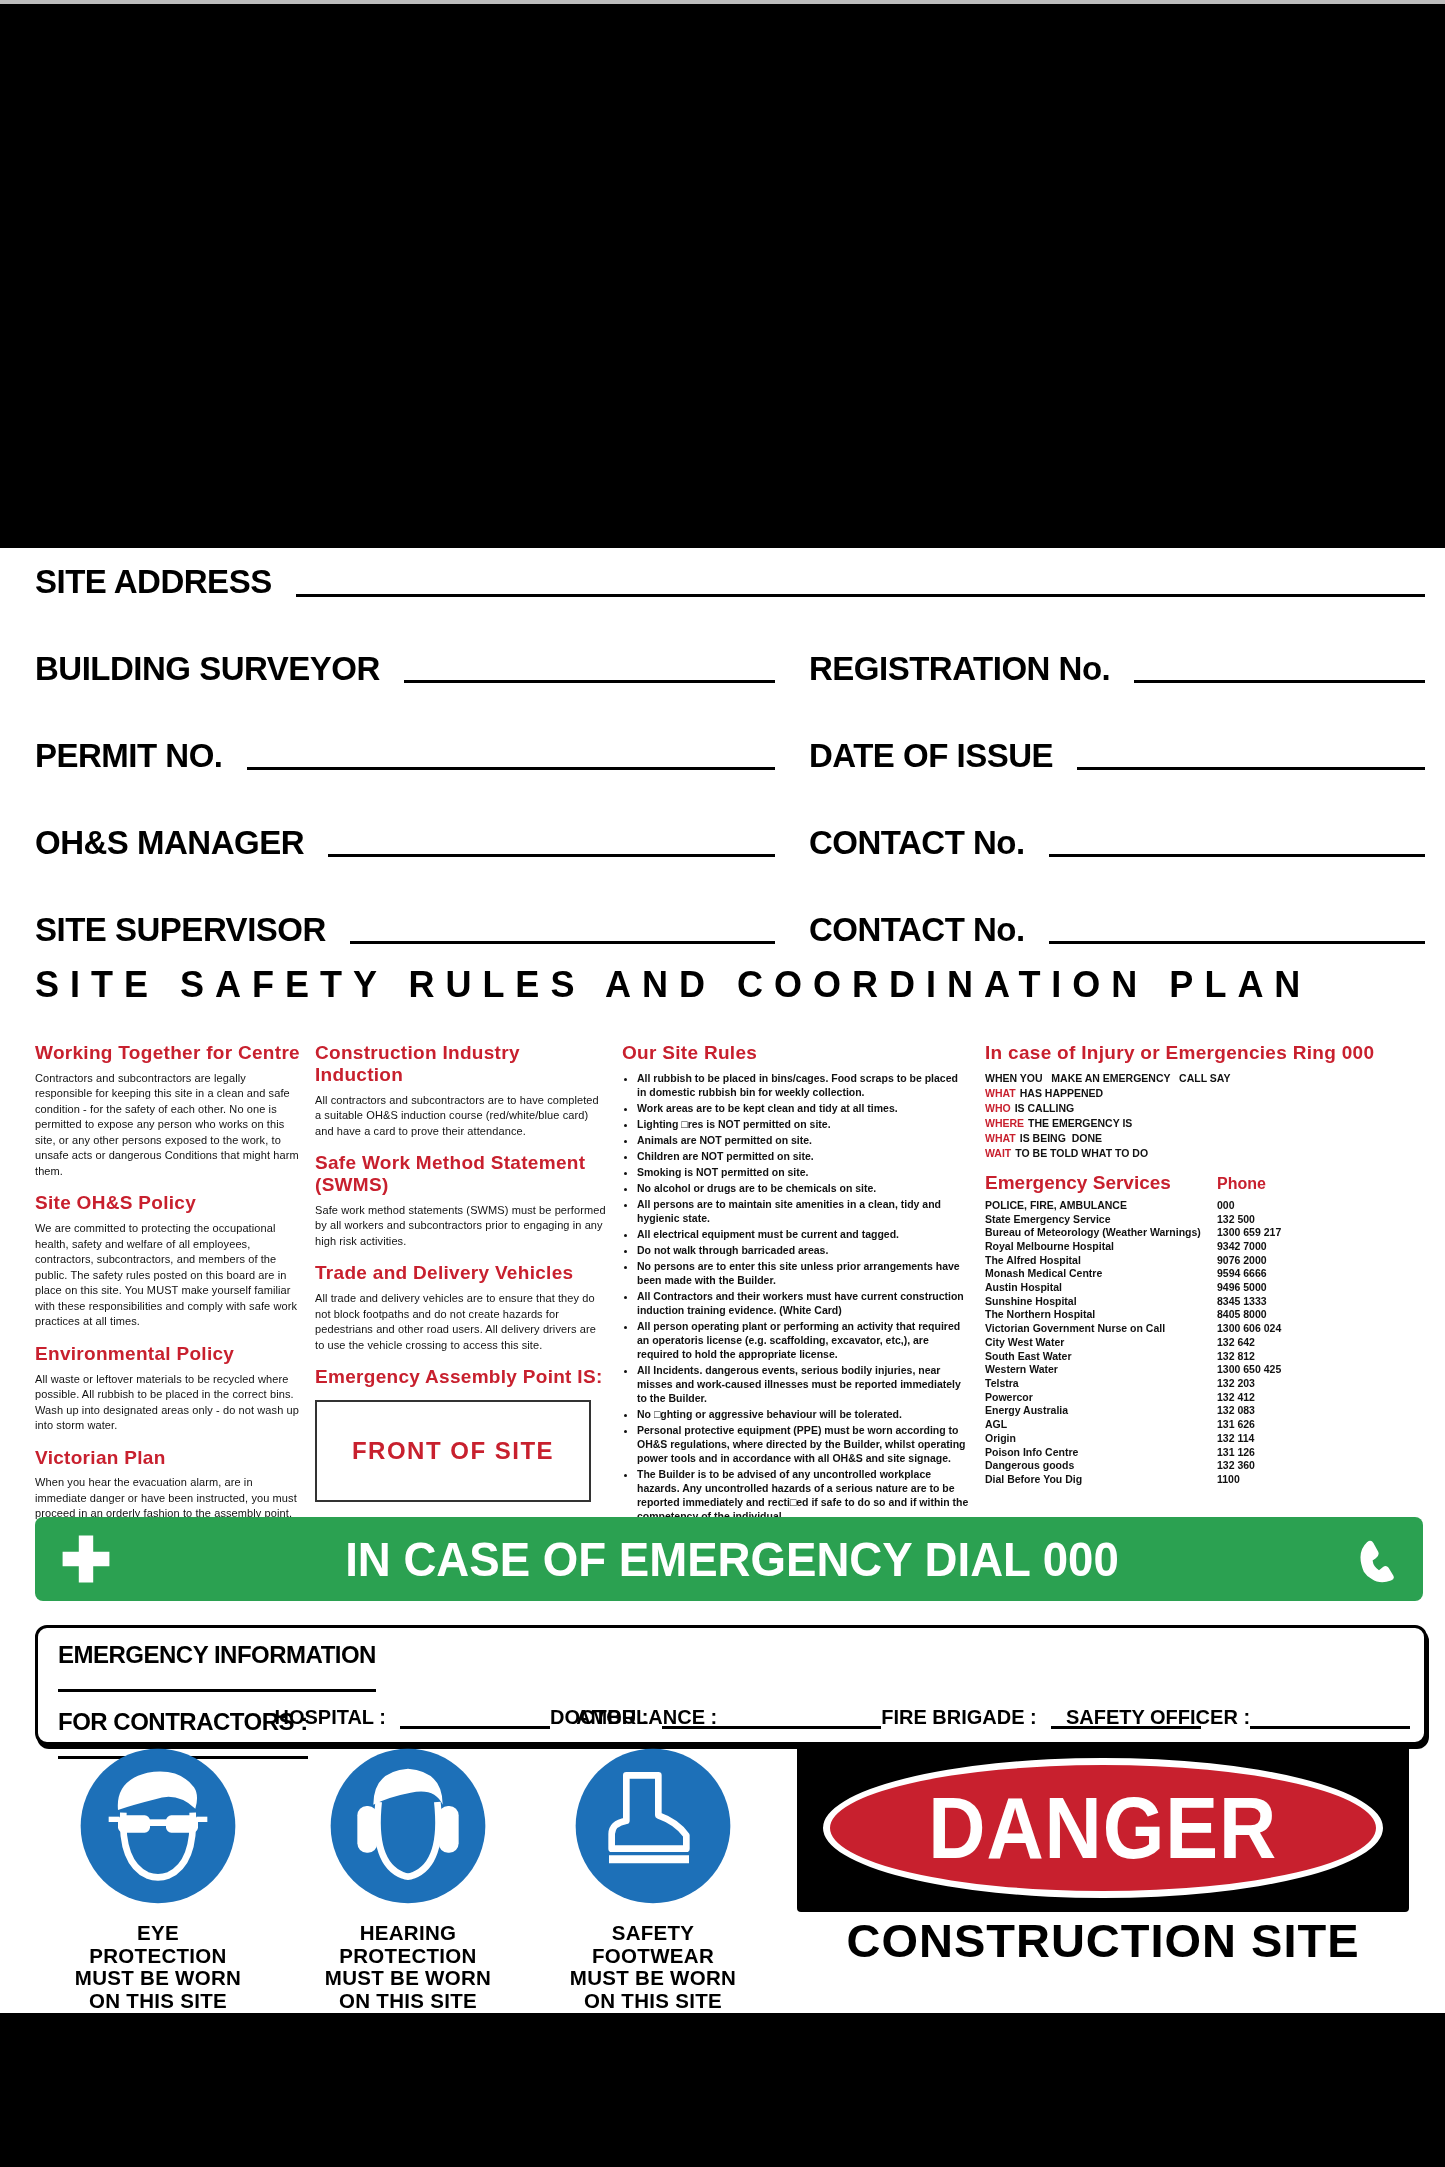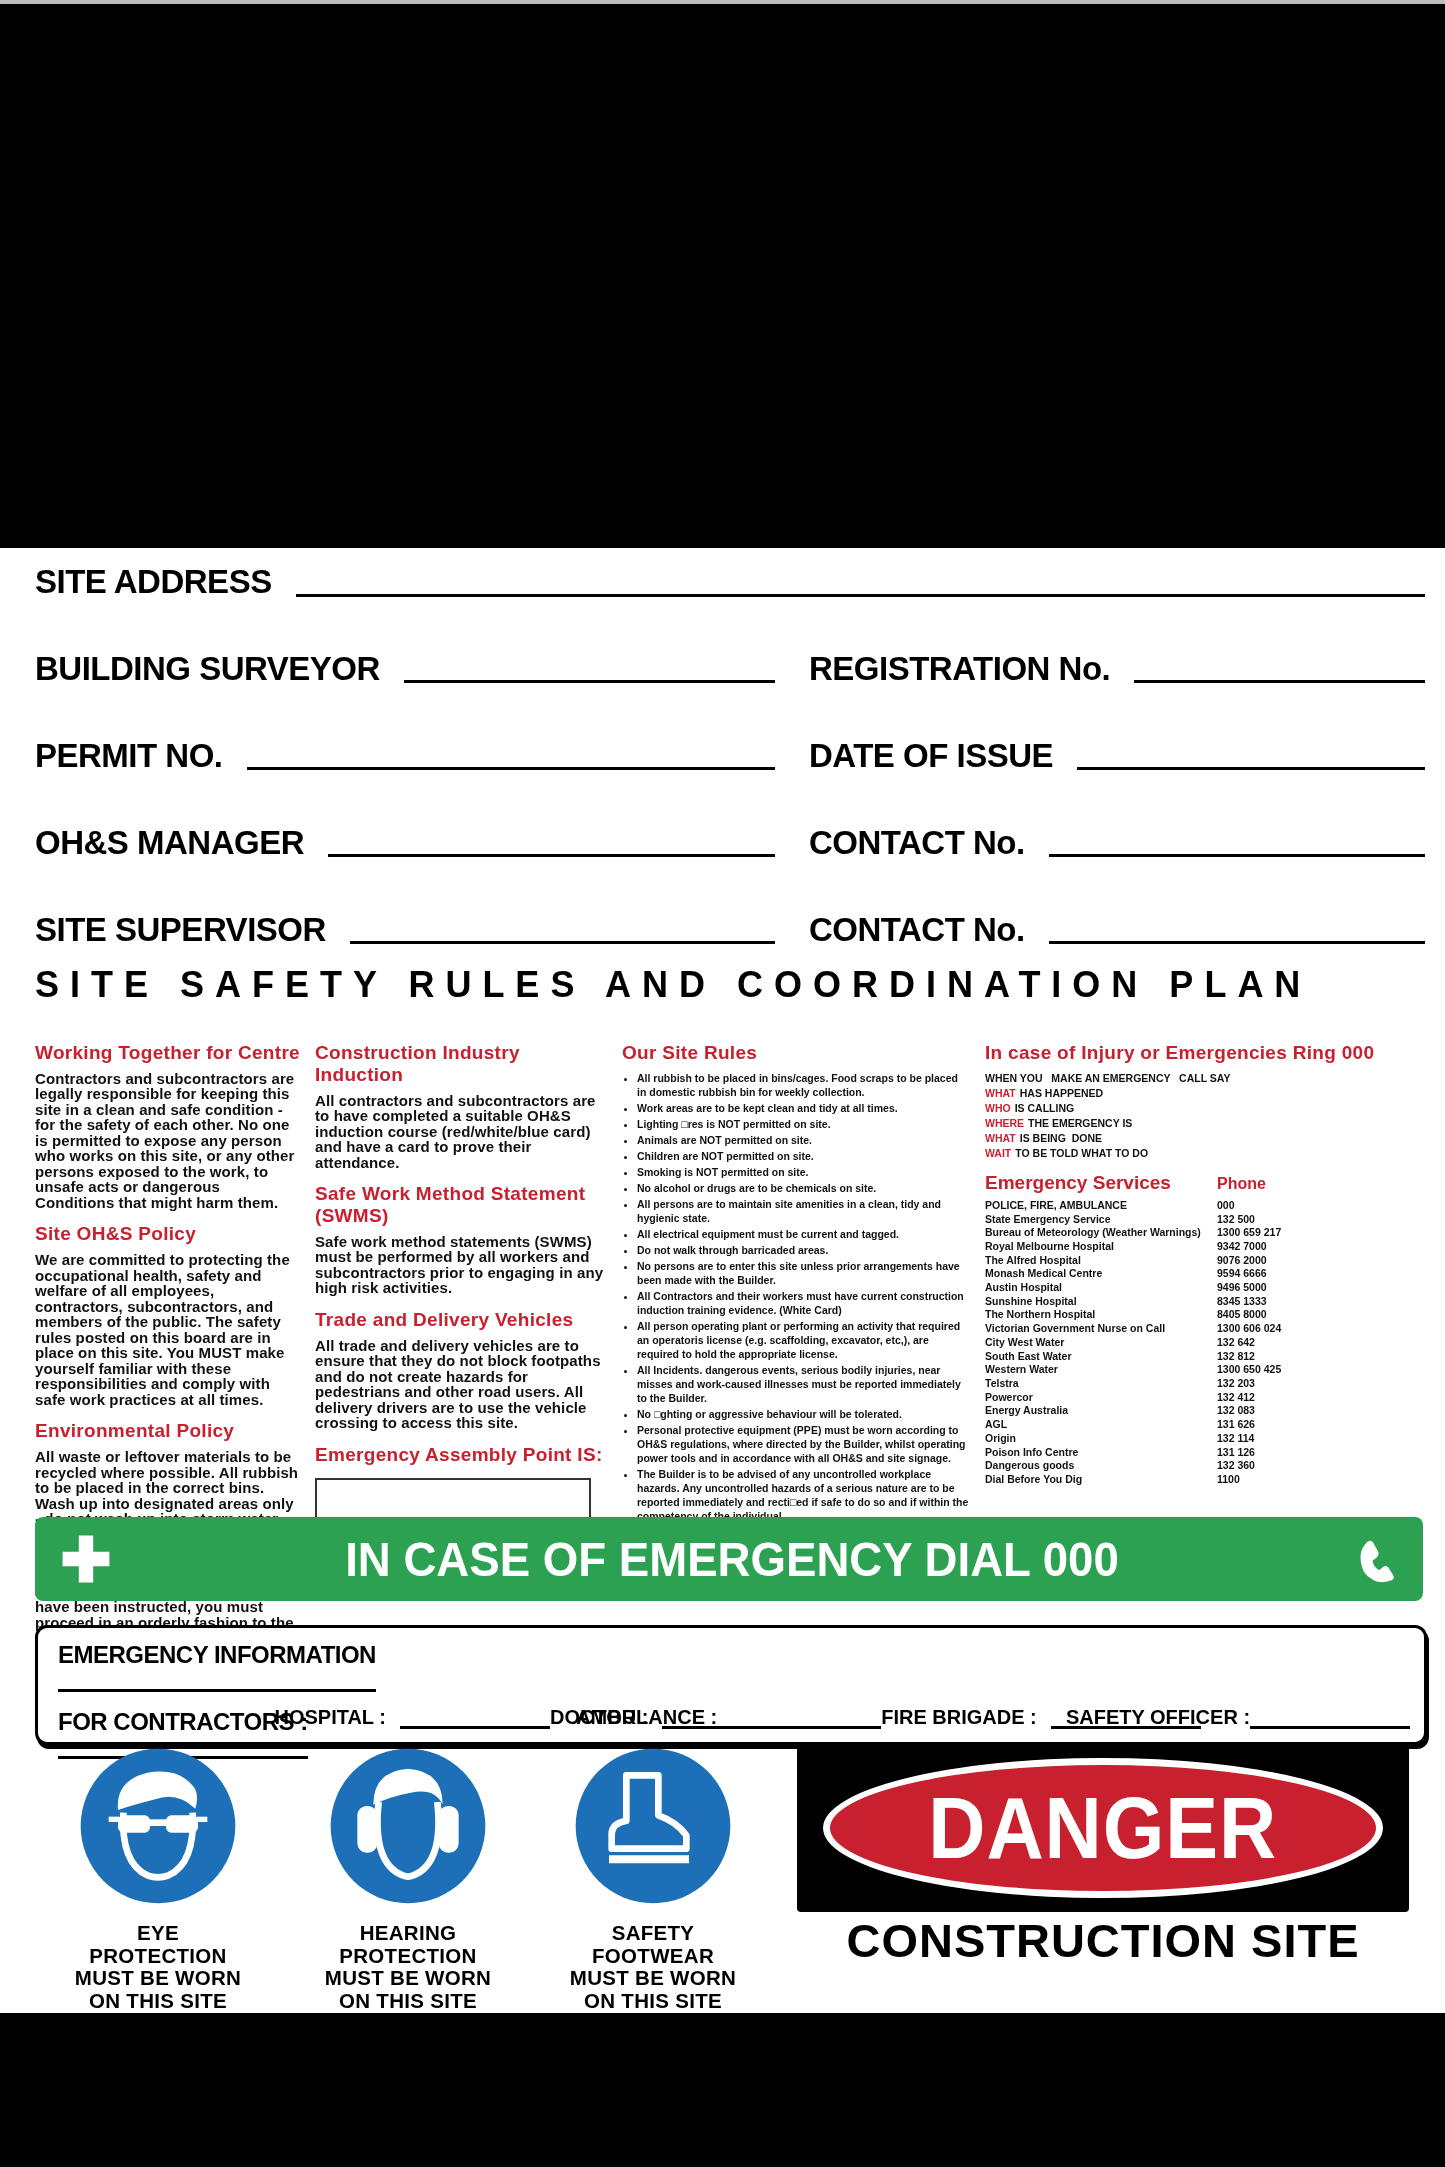--- a/index.html
+++ b/index.html
@@ -26,21 +26,21 @@
   .pair.pr{flex:1;margin-left:34px}
 
   .main-heading{position:absolute;top:964px;left:35px;width:1380px;font-size:36px;font-weight:800;
     letter-spacing:11px;white-space:nowrap;color:#000}
 
   
   .columns{position:absolute;top:1040px;left:35px;width:1385px;display:grid;
     grid-template-columns:265px 292px 348px 418px;column-gap:15px}
   .sec-h{font-size:19px;color:var(--red);font-weight:700;letter-spacing:.3px;margin:13px 0 7px;line-height:1.15}
   .col > .sec-wrap > .sec-h:first-child, .sec-wrap .sec-h:first-child{margin-top:2px}
-  .sec-b{font-size:15px;font-weight:700;line-height:15.5px;color:#111;letter-spacing:.1px}
+  .sec-b{font-size:11px;font-weight:400;line-height:15.5px;color:#111;letter-spacing:.1px}
 
   .assembly-box{margin-top:12px;width:276px;height:102px;border:2px solid #333;
     display:flex;align-items:center;justify-content:center;background:#fff}
   .assembly-text{color:var(--red);font-size:24px;font-weight:700;letter-spacing:1.5px}
 
   .rules-list{margin-top:4px;padding-left:15px;list-style:disc}
   .rules-list li{font-size:10.5px;font-weight:700;line-height:14px;margin-bottom:2px;color:#111}
 
   .callsay{margin-top:3px}
   .cs-line{font-size:10.5px;font-weight:700;line-height:15px;color:#111;white-space:pre-wrap}

